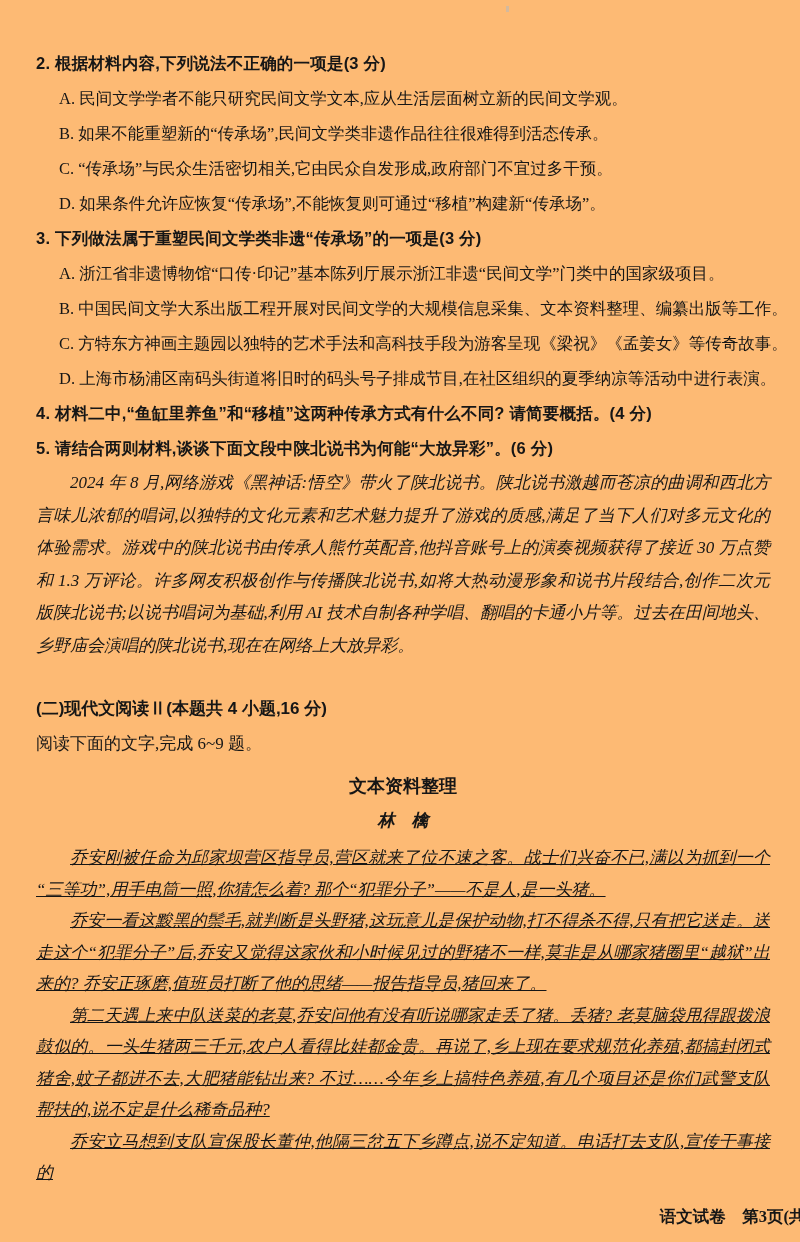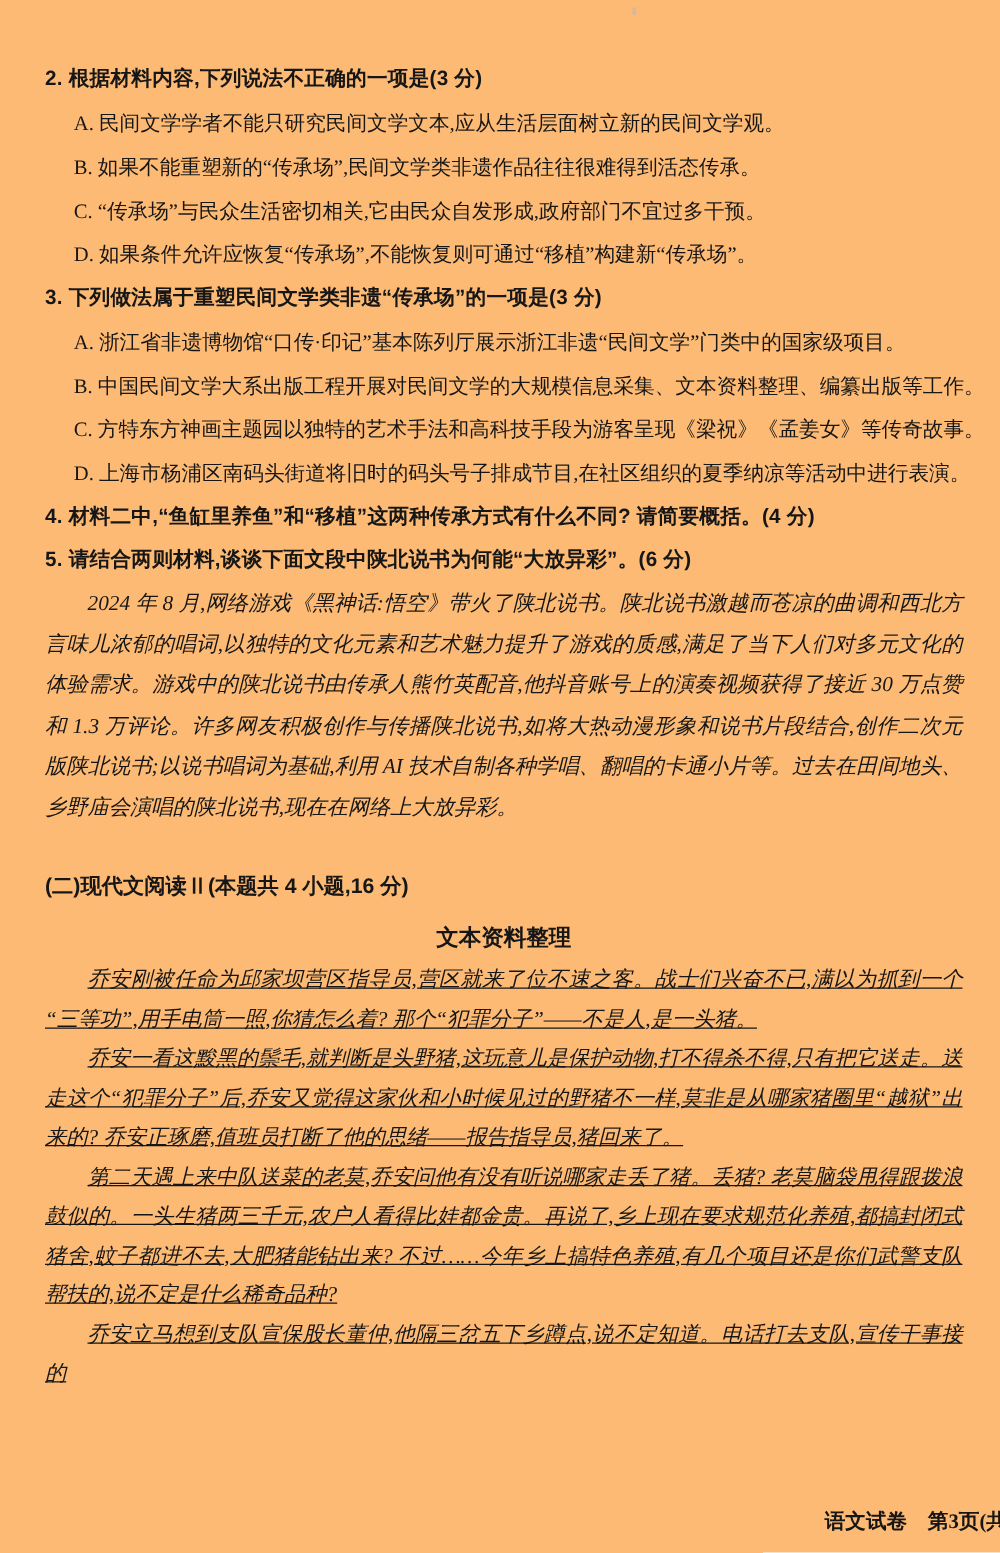--- a/index.html
+++ b/index.html
@@ -125,21 +125,23 @@
       <p class="option">D. 上海市杨浦区南码头街道将旧时的码头号子排成节目,在社区组织的夏季纳凉等活动中进行表演。</p>
 
       <p class="stem">4. 材料二中,“鱼缸里养鱼”和“移植”这两种传承方式有什么不同? 请简要概括。(4 分)</p>
 
       <p class="stem">5. 请结合两则材料,谈谈下面文段中陕北说书为何能“大放异彩”。(6 分)</p>
       <p class="kai passage">2024 年 8 月,网络游戏《黑神话:悟空》带火了陕北说书。陕北说书激越而苍凉的曲调和西北方言味儿浓郁的唱词,以独特的文化元素和艺术魅力提升了游戏的质感,满足了当下人们对多元文化的体验需求。游戏中的陕北说书由传承人熊竹英配音,他抖音账号上的演奏视频获得了接近 30 万点赞和 1.3 万评论。许多网友积极创作与传播陕北说书,如将大热动漫形象和说书片段结合,创作二次元版陕北说书;以说书唱词为基础,利用 AI 技术自制各种学唱、翻唱的卡通小片等。过去在田间地头、乡野庙会演唱的陕北说书,现在在网络上大放异彩。</p>
     </section>
 
     <section class="story">
       <p class="sec-heading">(二)现代文阅读Ⅱ(本题共 4 小题,16 分)</p>
+      <p class="instruction">阅读下面的文字,完成 6~9 题。</p>
       <p class="story-title">文本资料整理</p>
+      <p class="story-author">林　檎</p>
 
       <p class="kai">乔安刚被任命为邱家坝营区指导员,营区就来了位不速之客。战士们兴奋不已,满以为抓到一个“三等功”,用手电筒一照,你猜怎么着? 那个“犯罪分子”——不是人,是一头猪。</p>
       <p class="kai">乔安一看这黢黑的鬃毛,就判断是头野猪,这玩意儿是保护动物,打不得杀不得,只有把它送走。送走这个“犯罪分子”后,乔安又觉得这家伙和小时候见过的野猪不一样,莫非是从哪家猪圈里“越狱”出来的? 乔安正琢磨,值班员打断了他的思绪——报告指导员,猪回来了。</p>
       <p class="kai">第二天遇上来中队送菜的老莫,乔安问他有没有听说哪家走丢了猪。丢猪? 老莫脑袋甩得跟拨浪鼓似的。一头生猪两三千元,农户人看得比娃都金贵。再说了,乡上现在要求规范化养殖,都搞封闭式猪舍,蚊子都进不去,大肥猪能钻出来? 不过……今年乡上搞特色养殖,有几个项目还是你们武警支队帮扶的,说不定是什么稀奇品种?</p>
       <p class="kai">乔安立马想到支队宣保股长董仲,他隔三岔五下乡蹲点,说不定知道。电话打去支队,宣传干事接的</p>
     </section>
 
   </div>
 
   <div class="page-footer">语文试卷　第3页(共 8 页)</div>

